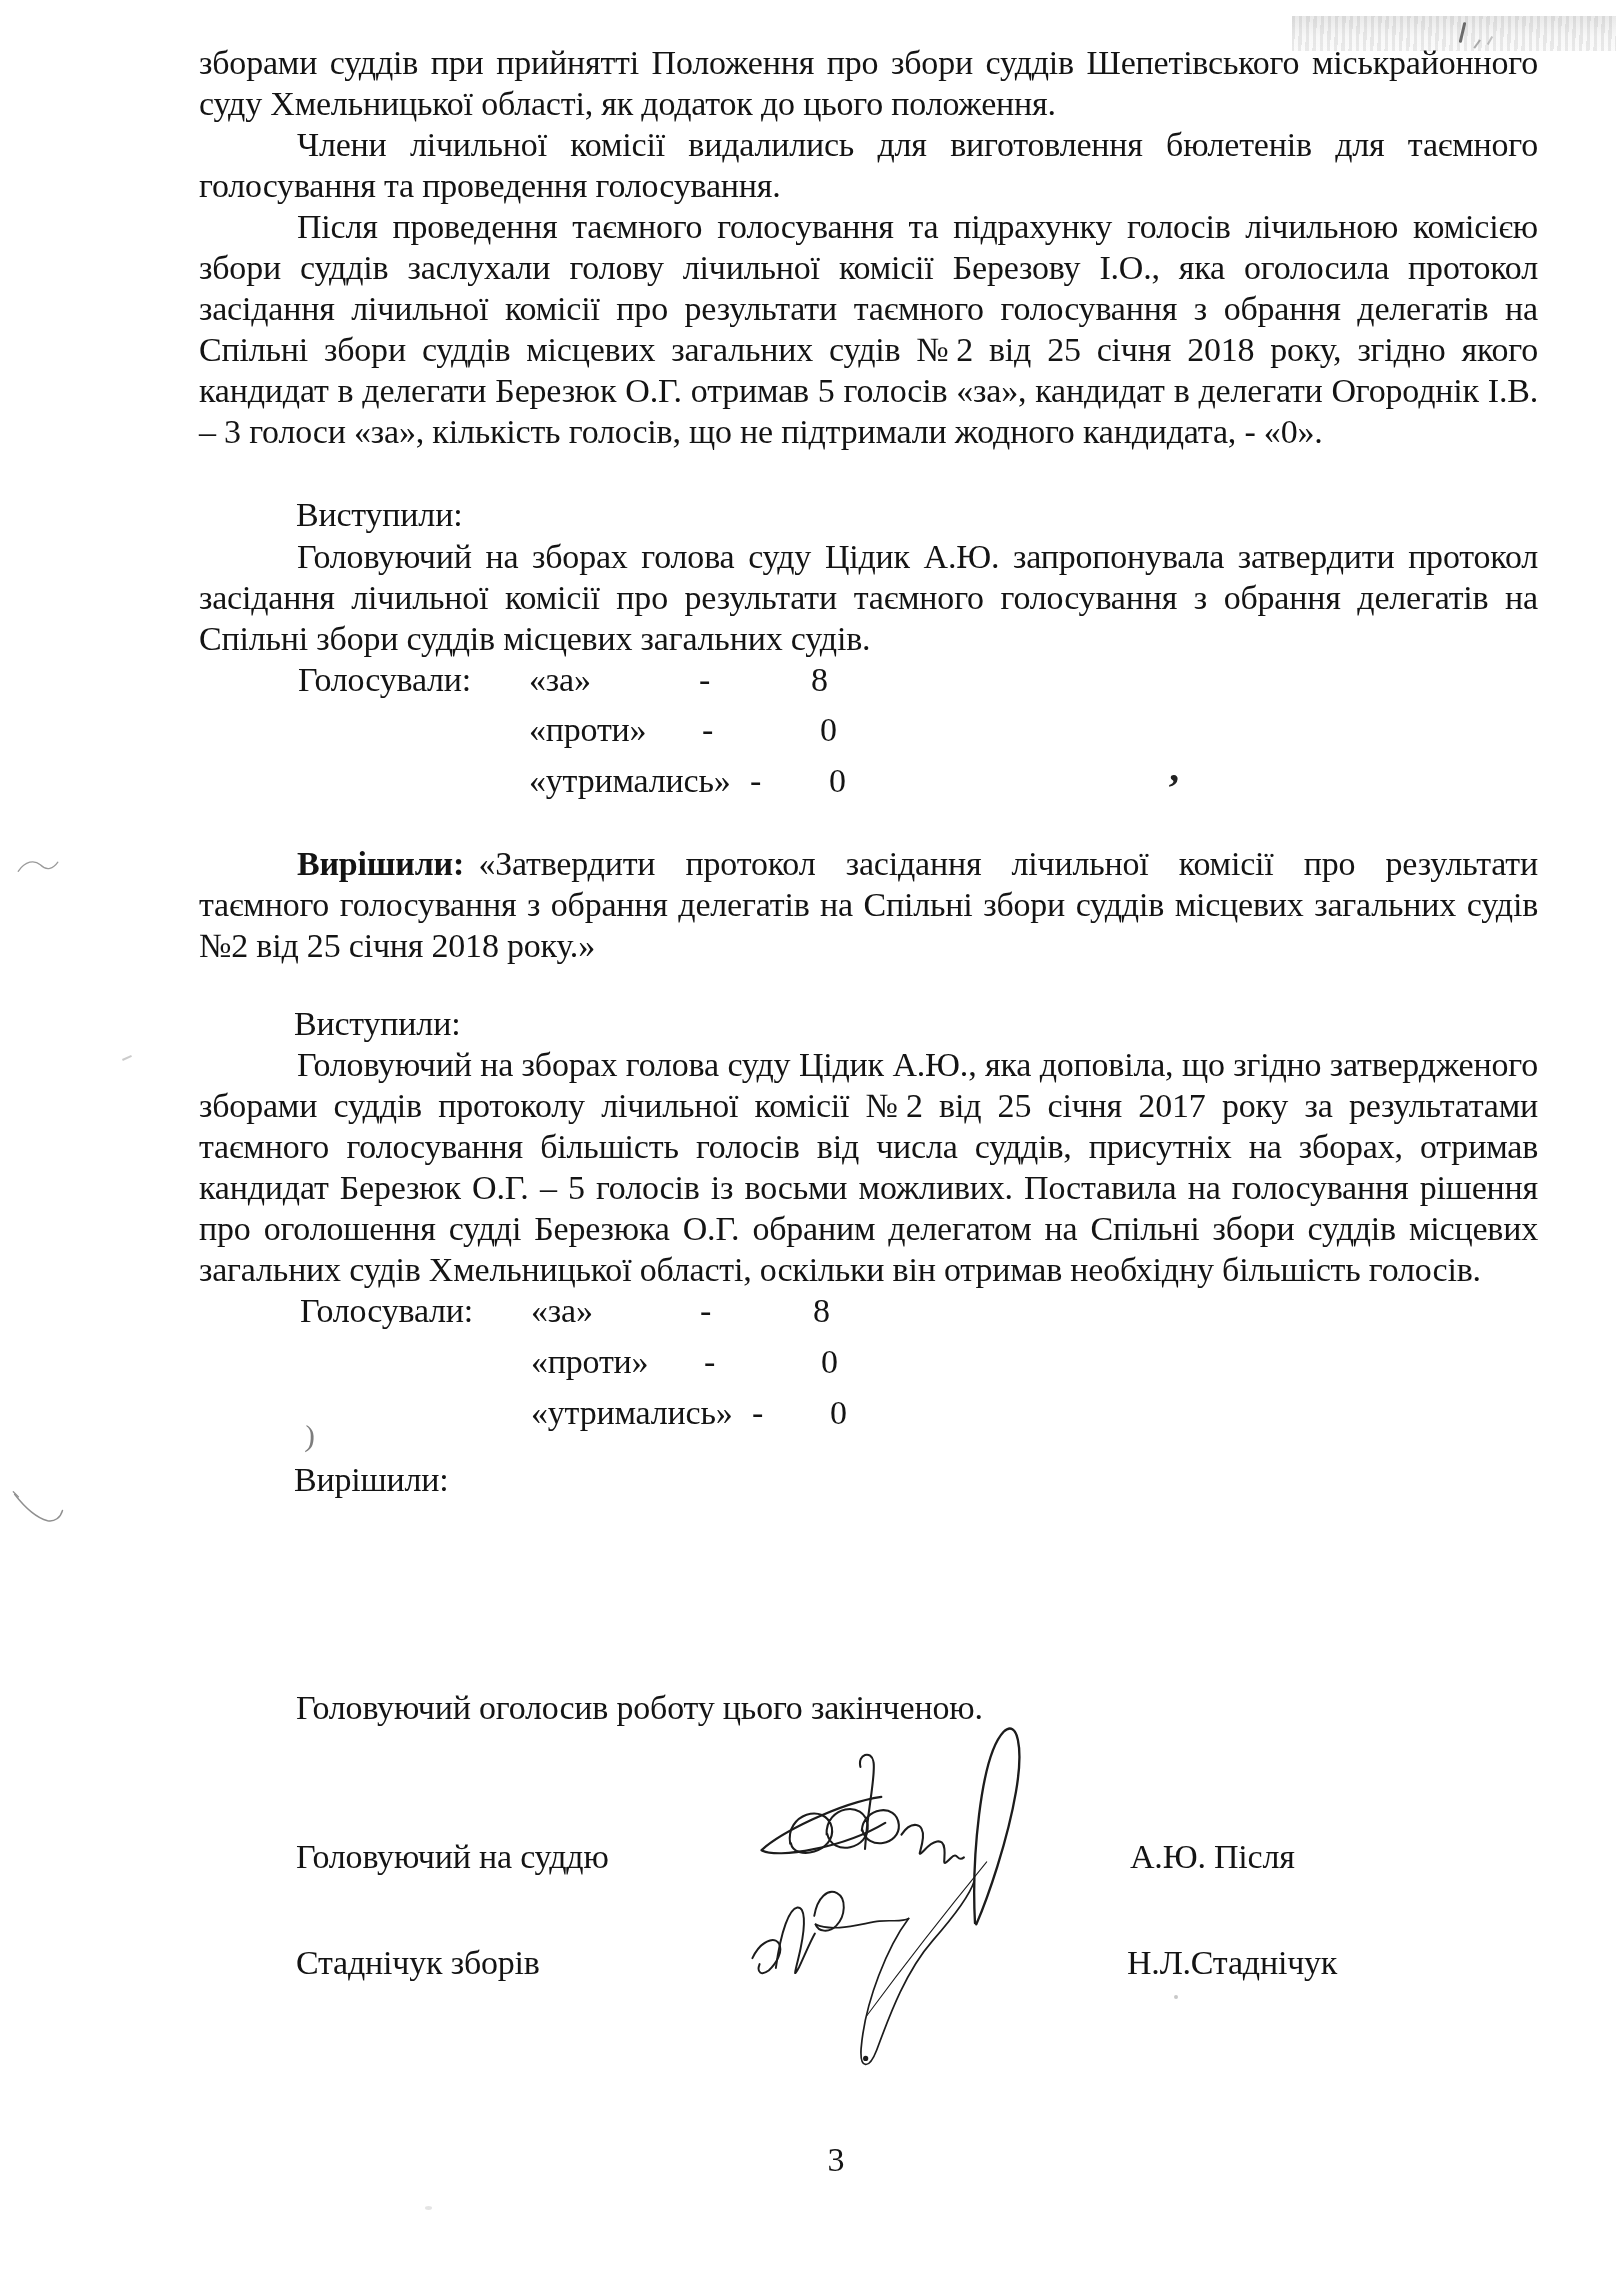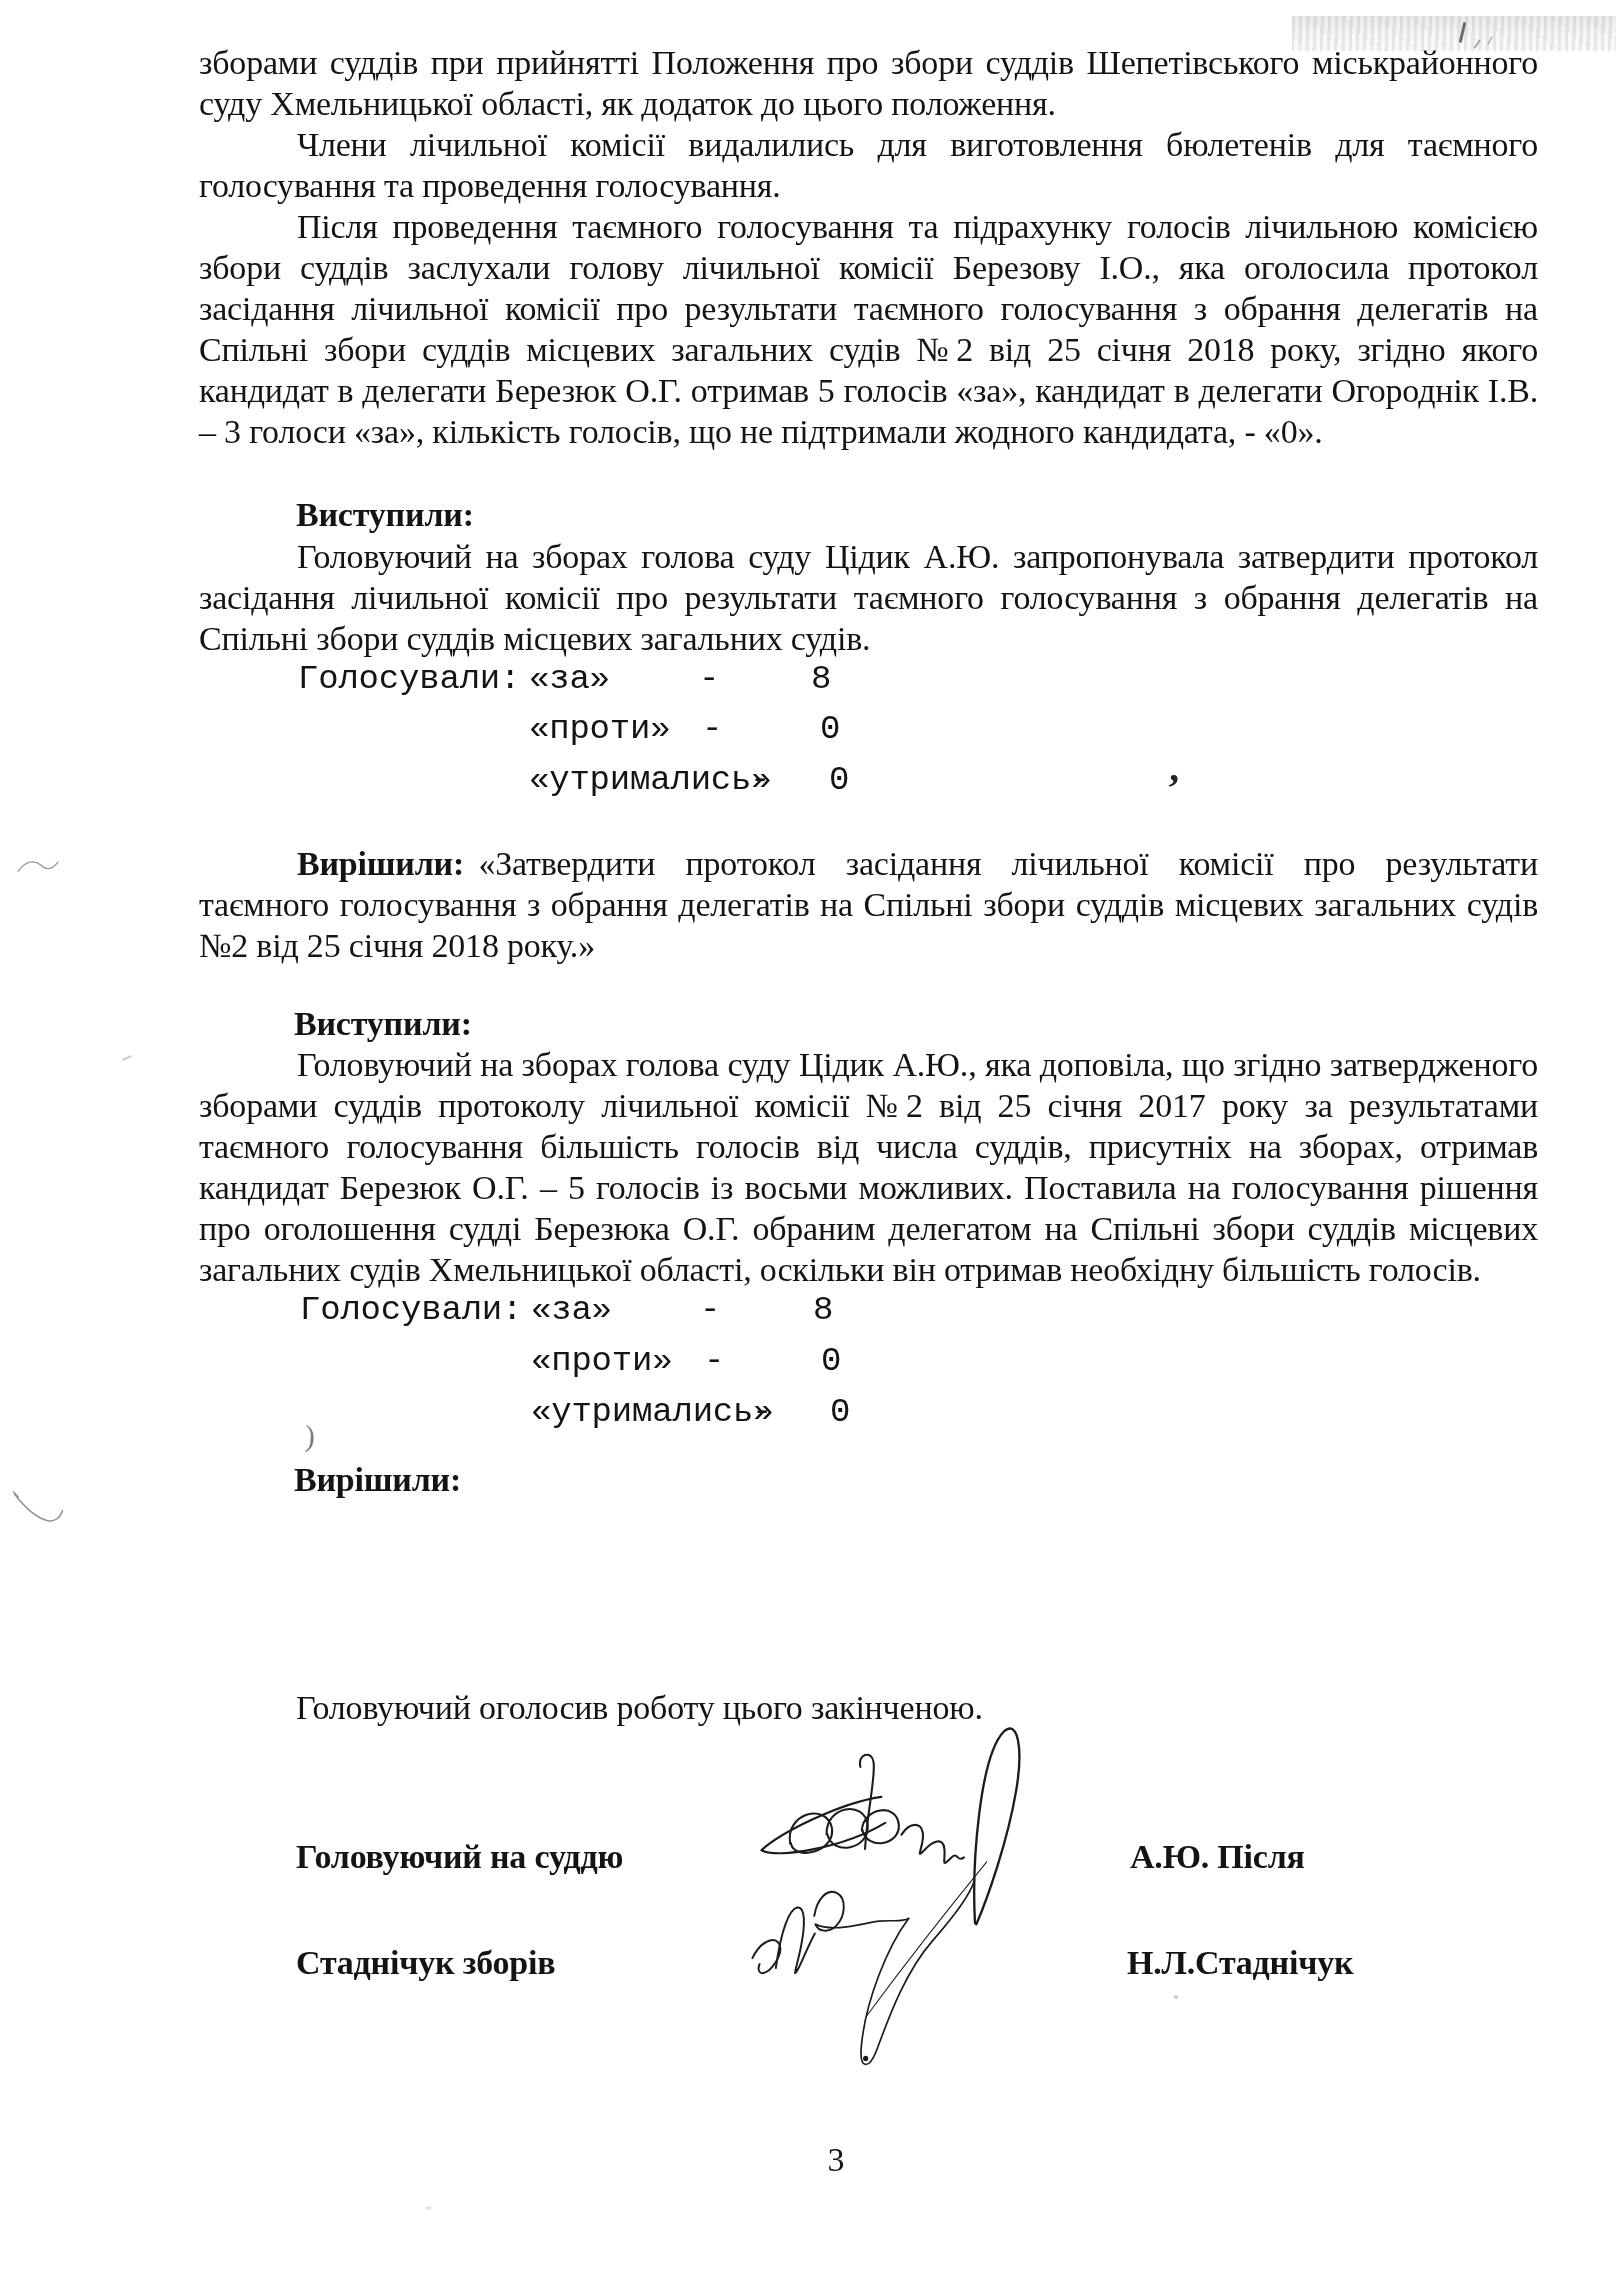--- a/index.html
+++ b/index.html
@@ -17,24 +17,24 @@
     font-size:34px;
     line-height:41px;
     letter-spacing:-0.2px;
   }
   .para{
     left:199px;width:1339px;
     text-align:justify;
     text-align-last:left;
   }
   .ind{text-indent:98px;}
-  .b{font-weight:bold;}
+  .b{font-weight:normal;}
   .lead{font-weight:bold;margin-right:14.3px;}
   .vrow{left:0;top:0;width:100%;height:41px;}
-  .vrow span{position:absolute;white-space:nowrap;font-family:Liberation Mono, monospace;}
+  .vrow span{position:absolute;white-space:nowrap;}
   .pagenum{left:810px;width:52px;text-align:center;}
   .sig{position:absolute;left:717px;top:1694px;}
   .sig path{fill:none;stroke:#1c1c1c;stroke-linecap:round;stroke-linejoin:round;}
   .artifact{position:absolute;}
   .streak{
     left:1292px;top:15.6px;width:324px;height:35px;
     background-image:
       repeating-linear-gradient(92deg, rgba(100,100,100,.14) 0 3.3px, rgba(190,190,190,.05) 3.3px 7.2px),
       linear-gradient(180deg, rgba(130,130,130,.16), rgba(190,190,190,.08) 55%, rgba(255,255,255,0));
     filter:blur(0.4px);

